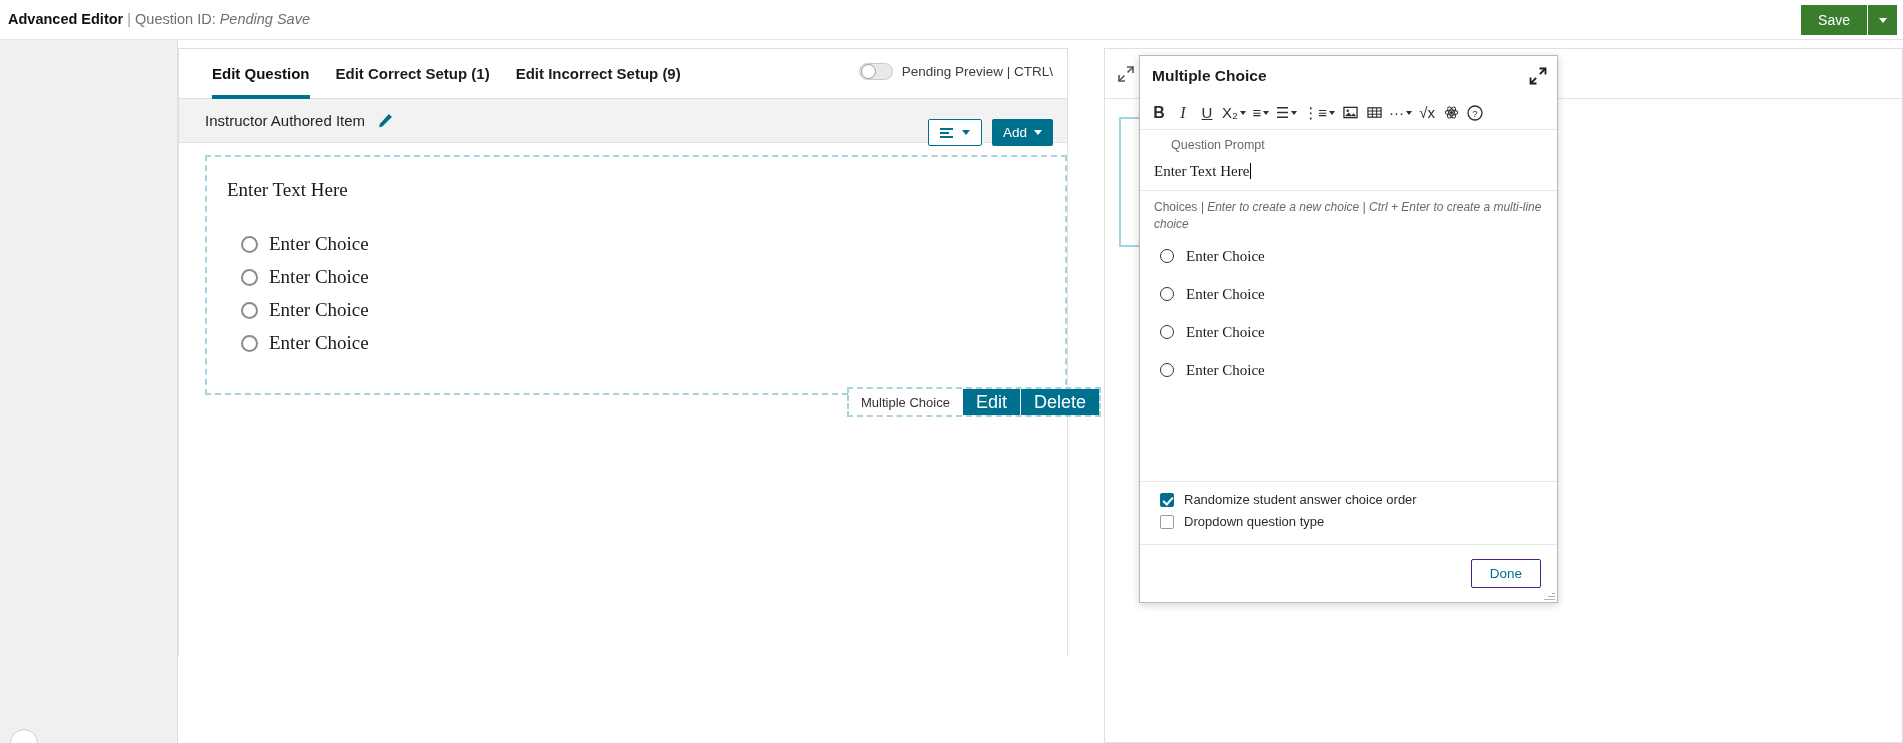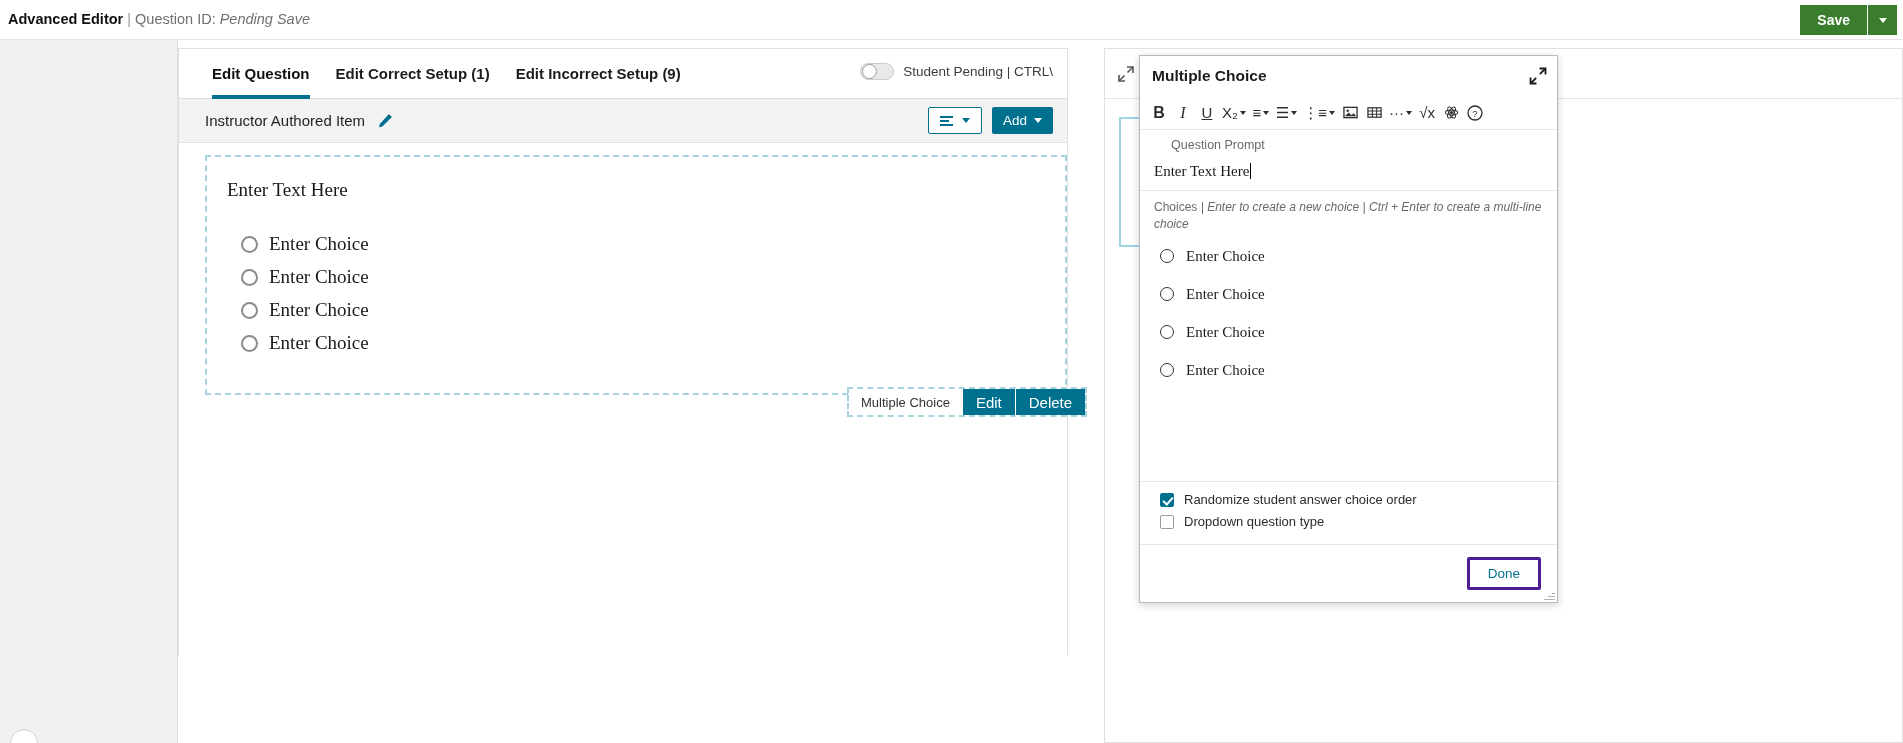--- a/index.html
+++ b/index.html
@@ -26,21 +26,21 @@
   .topbar-title .muted { color: #6f6f6f; }
   .topbar-title .ital { font-style: italic; color: #6f6f6f; }
 
   .save-group {
     position: absolute; right: 6px; top: 5px;
     height: 30px; display: flex; align-items: stretch;
   }
   .save-btn {
     background: #3a7d2c; color: #ffffff; border: none;
     font-family: "Liberation Sans", sans-serif;
-    font-size: 14px; font-weight: bold;
+    font-size: 14px; font-weight: normal;
     padding: 0 17px; cursor: pointer;
     border-right: 1px solid #ffffff;
     display: flex; align-items: center;
   }
   .save-caret {
     background: #3a7d2c; width: 29px; cursor: pointer;
     display: flex; align-items: center; justify-content: center;
   }
   .caret-down {
     width: 0; height: 0;
@@ -100,21 +100,21 @@
     position: relative; height: 44px; background: #f2f2f2;
     border-bottom: 1px solid #e2e2e2;
     display: flex; align-items: center; padding-left: 26px;
   }
   .subbar-title { font-size: 15px; color: #1f1f1f; }
   .pencil-icon {
     margin-left: 12px; width: 16px; height: 16px; cursor: pointer;
     display: inline-flex; align-items: center;
   }
   .subbar-right {
-    position: absolute; right: 14px; top: 8px;
+    position: absolute; right: 14px; top: 20px;
     display: flex; align-items: center; gap: 10px;
   }
   .align-btn {
     width: 54px; height: 27px; background: #ffffff;
     border: 1px solid #00708f; border-radius: 2px;
     display: flex; align-items: center; justify-content: space-around;
     cursor: pointer; padding: 0 6px;
   }
   .align-lines { display: flex; flex-direction: column; gap: 2px; }
   .align-lines i { display: block; height: 2px; background: #00708f; }
@@ -166,21 +166,21 @@
   .action-bar {
     position: absolute; left: 668px; top: 244px;
     display: flex; align-items: stretch; height: 30px;
     border: 2px dashed #a8d3de;
   }
   .ab-label {
     background: #ffffff; color: #333333; font-size: 13px;
     display: flex; align-items: center; padding: 0 12px; white-space: nowrap;
   }
   .ab-btn {
-    background: #00708f; color: #ffffff; font-size: 15px;
+    background: #00708f; color: #ffffff; font-size: 18px;
     display: flex; align-items: center; padding: 4px 13px;
     cursor: pointer; border-left: 1px solid #ffffff;
   }
 
   
   .right-panel {
     position: absolute; left: 1104px; top: 48px;
     width: 799px; height: 695px;
     background: #ffffff; border: 1px solid #e0e0e0;
   }
@@ -276,21 +276,21 @@
   }
   .opt-label { font-size: 13px; color: #2b2b2b; }
 
   .modal-footer {
     border-top: 1px solid #e6e6e6; height: 58px; flex: none;
     display: flex; align-items: center; justify-content: flex-end;
     padding-right: 16px; position: relative;
   }
   .done-btn {
     background: #ffffff; color: #00708f;
-    border: 3px solid #4c1d95; border-radius: 2px;
+    border: 1px solid #4c1d95; border-radius: 2px;
     font-family: "Liberation Sans", sans-serif; font-size: 13.5px;
     padding: 6px 18px; cursor: pointer;
   }
   .resize-grip {
     position: absolute; right: 2px; bottom: 2px; width: 12px; height: 12px;
     cursor: nwse-resize;
   }
   .resize-grip i {
     position: absolute; right: 0; background: #b0b0b0; height: 1px;
   }
@@ -349,21 +349,21 @@
         <span>Edit Correct Setup (1)</span>
       </div>
       <div class="tab">
         <span>Edit Incorrect Setup (9)</span>
       </div>
 
       <div class="preview-wrap">
         <div class="toggle">
           <span class="knob"></span>
         </div>
-        <span class="preview-label">Student Pending | CTRL\</span>
+        <span class="preview-label">Pending Preview | CTRL\</span>
       </div>
     </div>
 
     <div class="subbar">
       <span class="subbar-title">Instructor Authored Item</span>
       <span class="pencil-icon">
         <svg viewBox="0 0 16 16" width="16" height="16">
           <path d="M11.5 1.6 L14.4 4.5 L5.4 13.5 L2.1 14.2 L2.8 10.9 Z" fill="#00708f"></path>
           <path d="M11.5 1.6 L14.4 4.5" stroke="#005f78" stroke-width="1.2" fill="none"></path>
         </svg>

